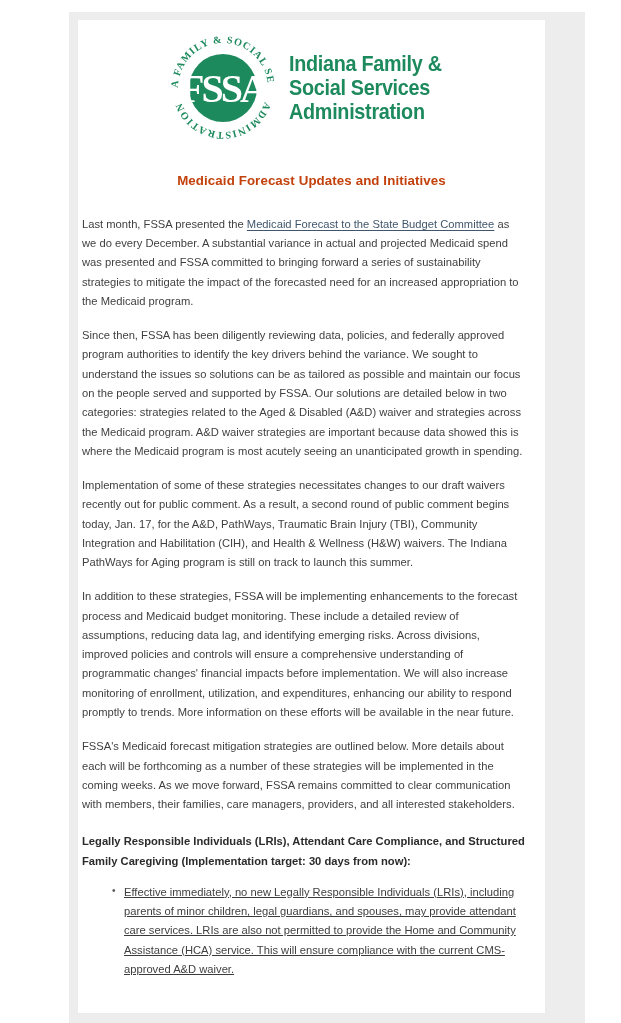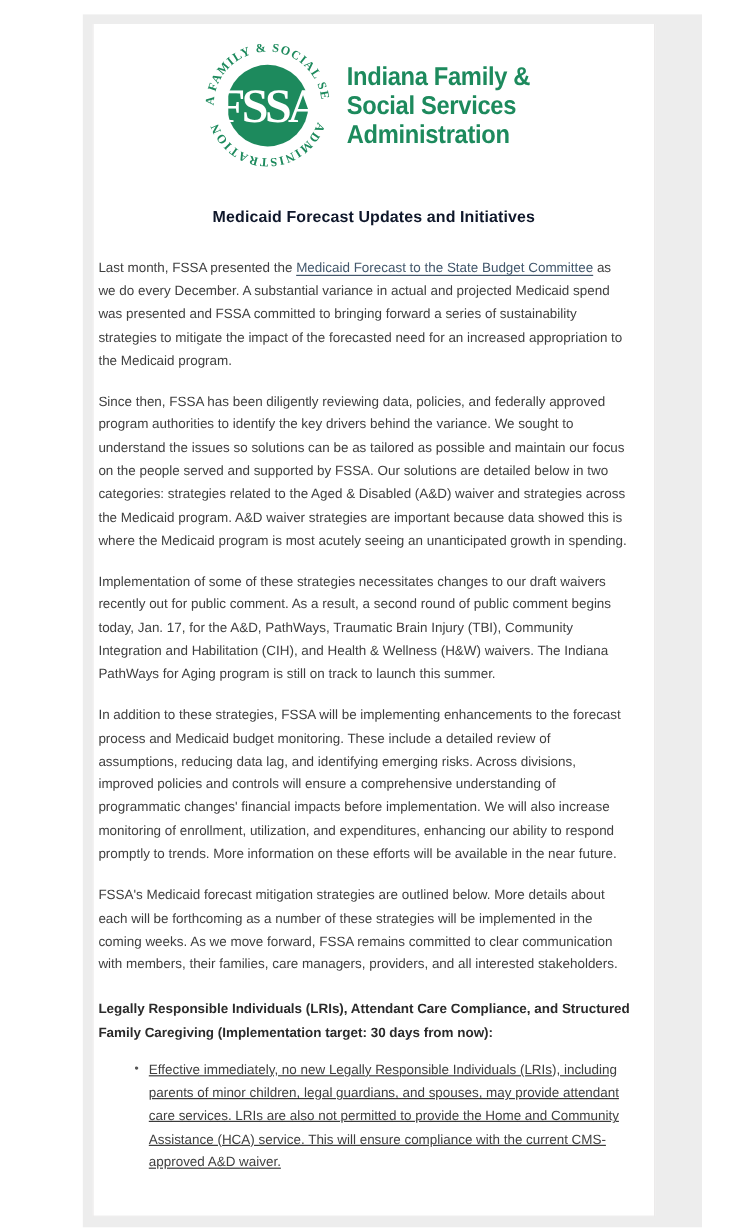--- a/index.html
+++ b/index.html
@@ -80,21 +80,21 @@
     padding: 14px 0 16px 0;
     color: #3b3b3b;
     font-size: 11.2px;
     line-height: 1.72;
   }
   h1.doc-title {
     margin: 6px 0 22px 0;
     text-align: center;
     font-size: 13.3px;
     font-weight: bold;
-    color: #0f172a;
+    color: #c2410c;
     letter-spacing: 0.1px;
   }
   p.para {
     margin: 0 15px 15px 0;
     padding: 0;
     color: #3f3f3f;
     text-align: left;
   }
   p.para:last-child { margin-bottom: 0; }
 

